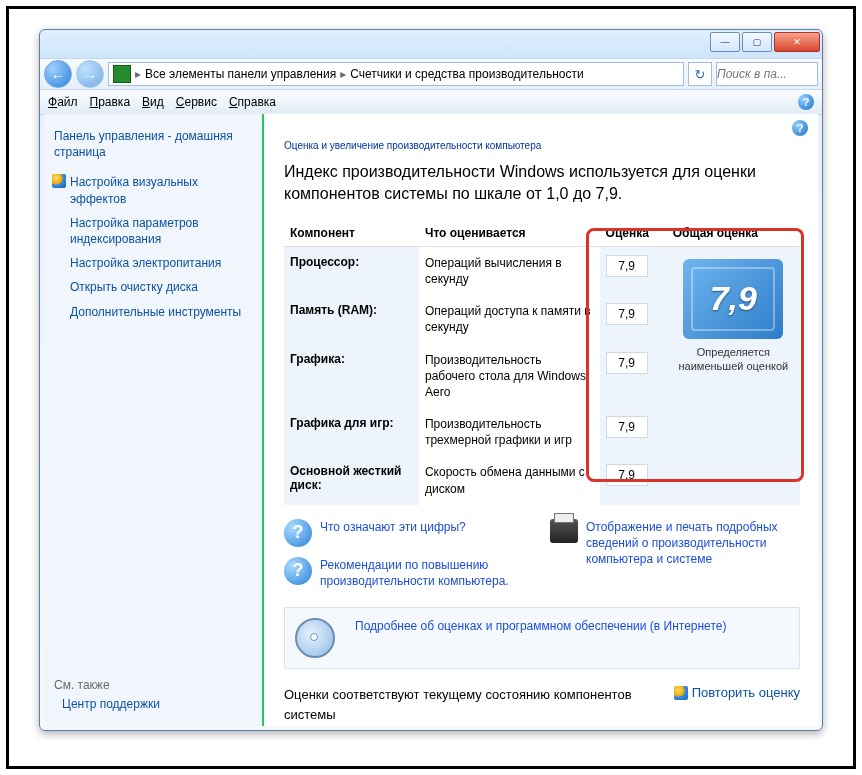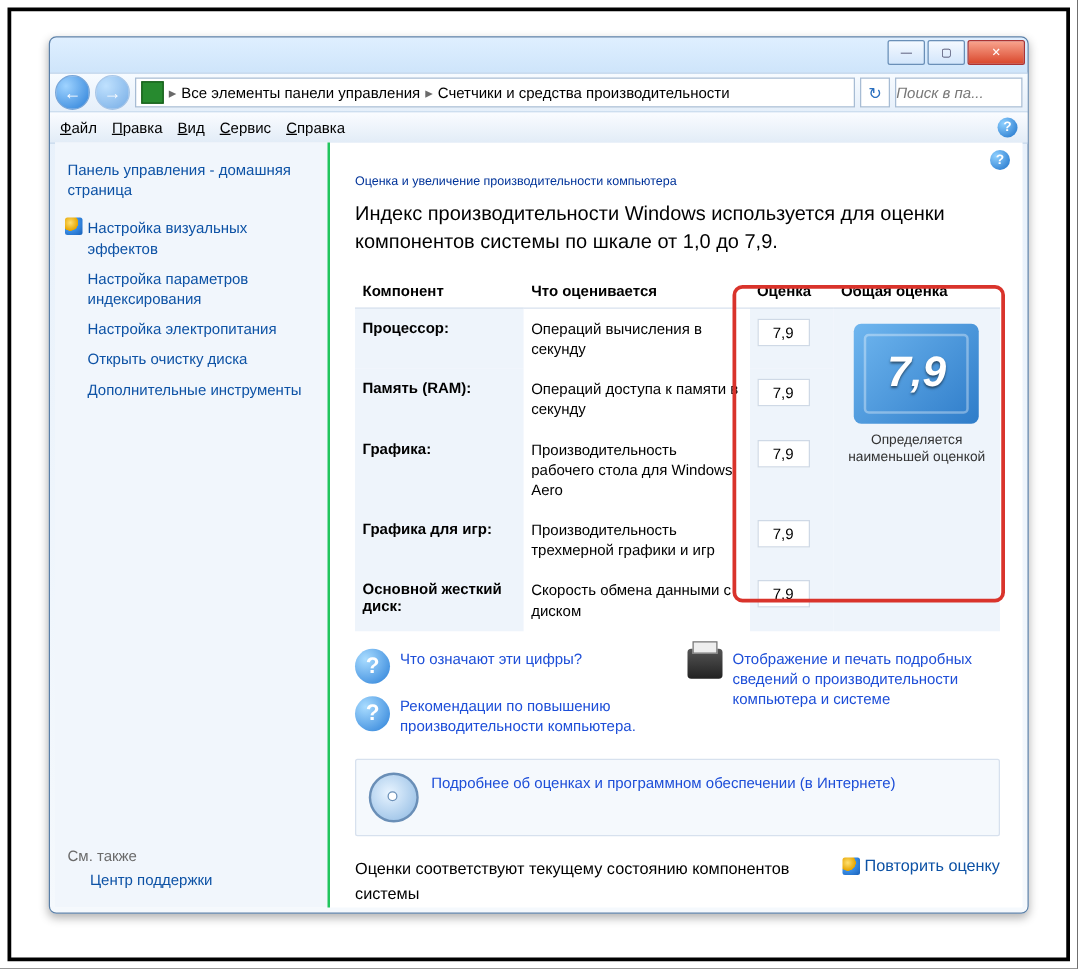--- a/index.html
+++ b/index.html
@@ -22,21 +22,21 @@
 .menubar{height:24px;background:linear-gradient(#fafcff,#e2ecf7);border-bottom:1px solid #c5d7ec;display:flex;align-items:center;padding:0 8px;gap:12px;font-size:12px}
 .menubar span{position:relative}
 .menubar span::first-letter{text-decoration:underline}
 .helpicon{margin-left:auto;width:16px;height:16px;border-radius:50%;background:radial-gradient(circle at 30% 30%,#8fd0ff,#1a6fc8);color:#fff;font-size:11px;display:flex;align-items:center;justify-content:center;font-weight:bold}
 .body{position:absolute;top:84px;bottom:4px;left:4px;right:4px;display:flex;background:#fff}
 .sidebar{width:198px;background:#f1f6fc;border-right:2px solid #22c55e;padding:10px 10px;display:flex;flex-direction:column;font-size:12px}
 .sidelink{color:#0d52a5;margin:4px 0 4px 16px;line-height:1.35;cursor:pointer}
 .sidelink.home{margin-left:0;color:#0d52a5}
 .sidelink.shield::before{content:"";display:inline-block;width:14px;height:14px;margin-right:4px;margin-left:-18px;vertical-align:-2px;background:radial-gradient(circle at 30% 30%,#ffe070,#e6a500 45%,#3a8ee6 47%,#185fb8 100%);border-radius:2px}
 .sidebottom{margin-top:auto;color:#6a6a6a}
-.sidebottom .sidelink{margin-left:18px}
+.sidebottom .sidelink{margin-left:8px}
 .main{flex:1;padding:12px 18px 12px 20px;position:relative;overflow:hidden}
 .helpcorner{position:absolute;top:6px;right:10px;width:16px;height:16px;border-radius:50%;background:radial-gradient(circle at 30% 30%,#8fd0ff,#1a6fc8);color:#fff;font-size:11px;display:flex;align-items:center;justify-content:center;font-weight:bold}
 h1{font-size:10px;font-weight:400;color:#003399;margin:14px 0 10px}
 .intro{font-size:16px;margin:0 0 14px;line-height:1.4}
 table.scores{width:100%;border-collapse:collapse;font-size:12px}
 table.scores th{text-align:left;font-weight:700;padding:6px 6px;border-bottom:1px solid #d7e1ee}
 table.scores th.c-score,table.scores th.c-base{text-align:left}
 table.scores td{padding:8px 6px;vertical-align:top}
 table.scores tr.data td{background:#eef4fb}
 table.scores tr.data td.compname{font-weight:700;width:145px}
@@ -49,21 +49,21 @@
 .basegraphic{width:100px;height:80px;border-radius:6px;background:linear-gradient(135deg,#6fb6ef,#2e7cc9);position:relative;display:flex;align-items:center;justify-content:center;margin-bottom:6px;overflow:hidden}
 .basegraphic::before{content:"";position:absolute;inset:8px;border:2px solid rgba(255,255,255,.35);border-radius:4px}
 .basenum{font-size:34px;font-weight:700;color:#fff;text-shadow:0 1px 2px rgba(0,0,0,.5);font-style:italic}
 .basetxt{font-size:11px;color:#333;text-align:center;line-height:1.3}
 .linksrow{display:flex;gap:30px;margin-top:14px;font-size:12px}
 .linkitem{display:flex;gap:8px;align-items:flex-start;max-width:250px}
 .qicon{width:28px;height:28px;border-radius:50%;background:radial-gradient(circle at 30% 30%,#a9dcff,#2a7fd8);color:#fff;font-size:18px;display:flex;align-items:center;justify-content:center;font-weight:bold;flex-shrink:0}
 .printericon{width:28px;height:24px;background:linear-gradient(#555,#222);border-radius:3px;flex-shrink:0;position:relative}
 .printericon::after{content:"";position:absolute;left:4px;right:4px;top:-6px;height:8px;background:#eee;border:1px solid #777}
 a.link{color:#1d4ed8;text-decoration:none;line-height:1.35;cursor:pointer}
-.learnbox{margin-top:18px;border:1px solid #d7e1ee;background:#f5f9fd;padding:10px;display:flex;gap:10px;align-items:flex-start;font-size:12px;border-radius:2px}
+.learnbox{margin-top:18px;border:1px solid #d7e1ee;background:#f5f9fd;padding:10px;display:flex;gap:20px;align-items:flex-start;font-size:12px;border-radius:2px}
 .cdicon{width:36px;height:36px;background:radial-gradient(circle at 40% 40%,#e8f4ff,#8cb8e2);border-radius:50%;border:2px solid #6a8fb7;flex-shrink:0;position:relative}
 .cdicon::after{content:"";position:absolute;left:13px;top:13px;width:6px;height:6px;border-radius:50%;background:#fff;border:1px solid #6a8fb7}
 .statusrow{margin-top:16px;font-size:13px;display:flex;justify-content:flex-start;align-items:flex-start;gap:20px}
 .statusleft{line-height:1.5}
 .rerun{color:#0d52a5;display:flex;align-items:center;gap:4px;cursor:pointer;white-space:nowrap}
 .rerun::before{content:"";width:14px;height:14px;display:inline-block;background:radial-gradient(circle at 30% 30%,#ffe070,#e6a500 45%,#3a8ee6 47%,#185fb8 100%);border-radius:2px}
 </style>
 </head>
 <body>
 

